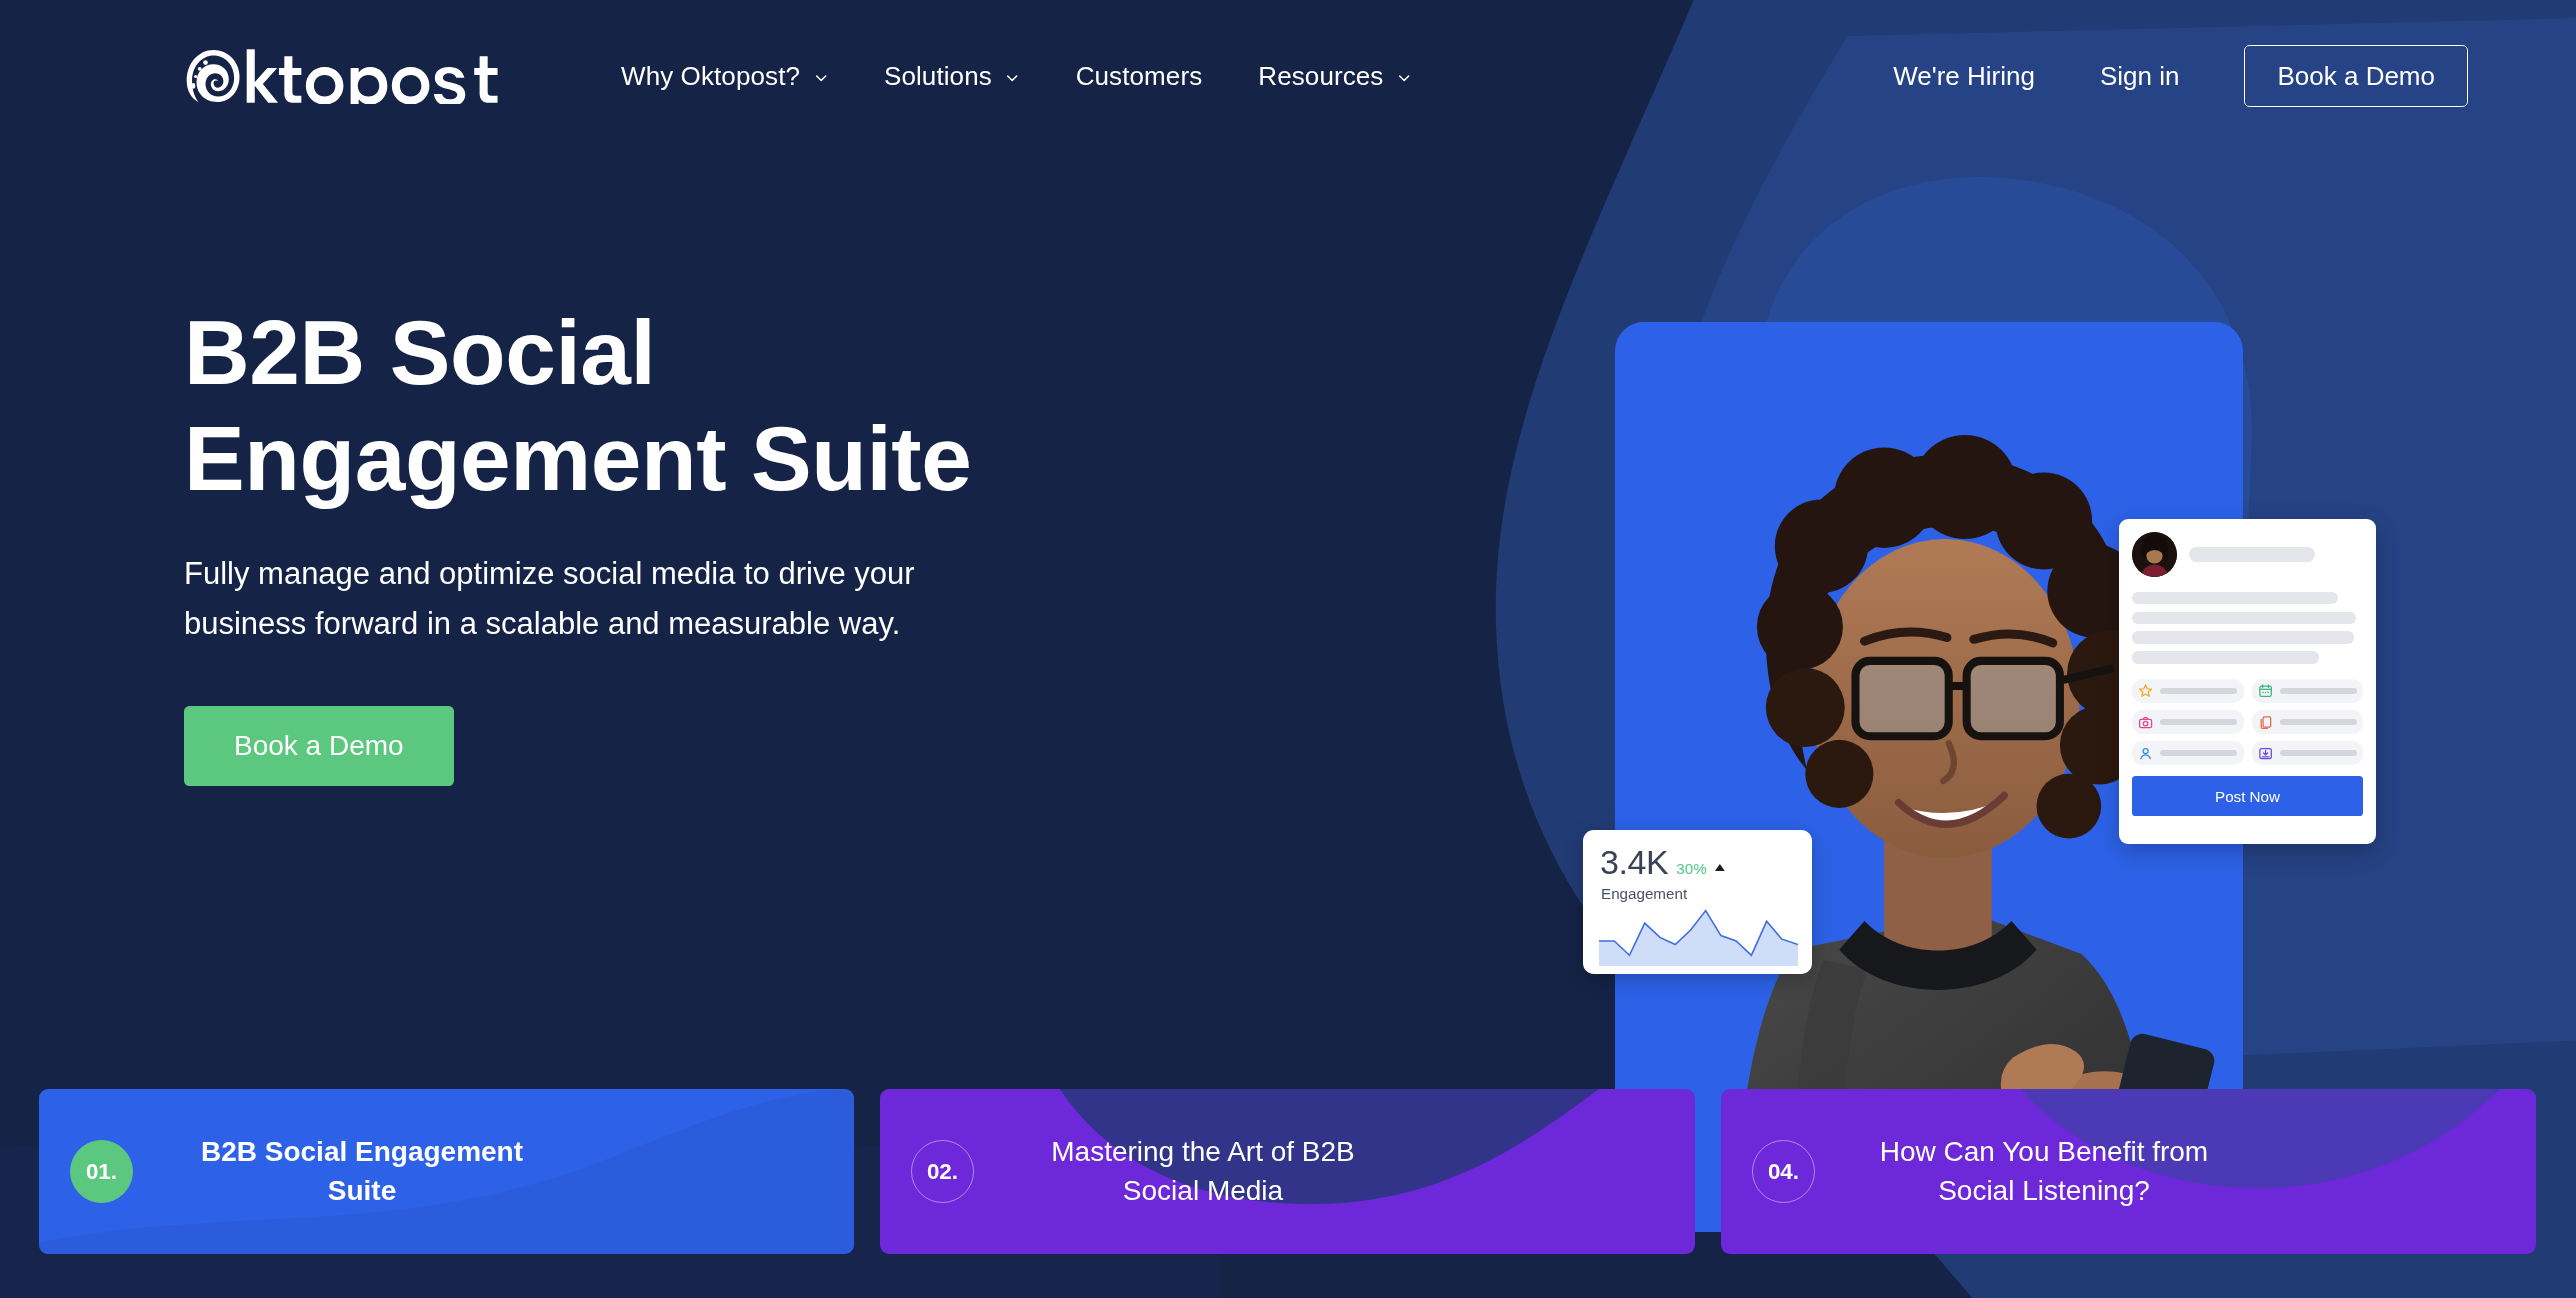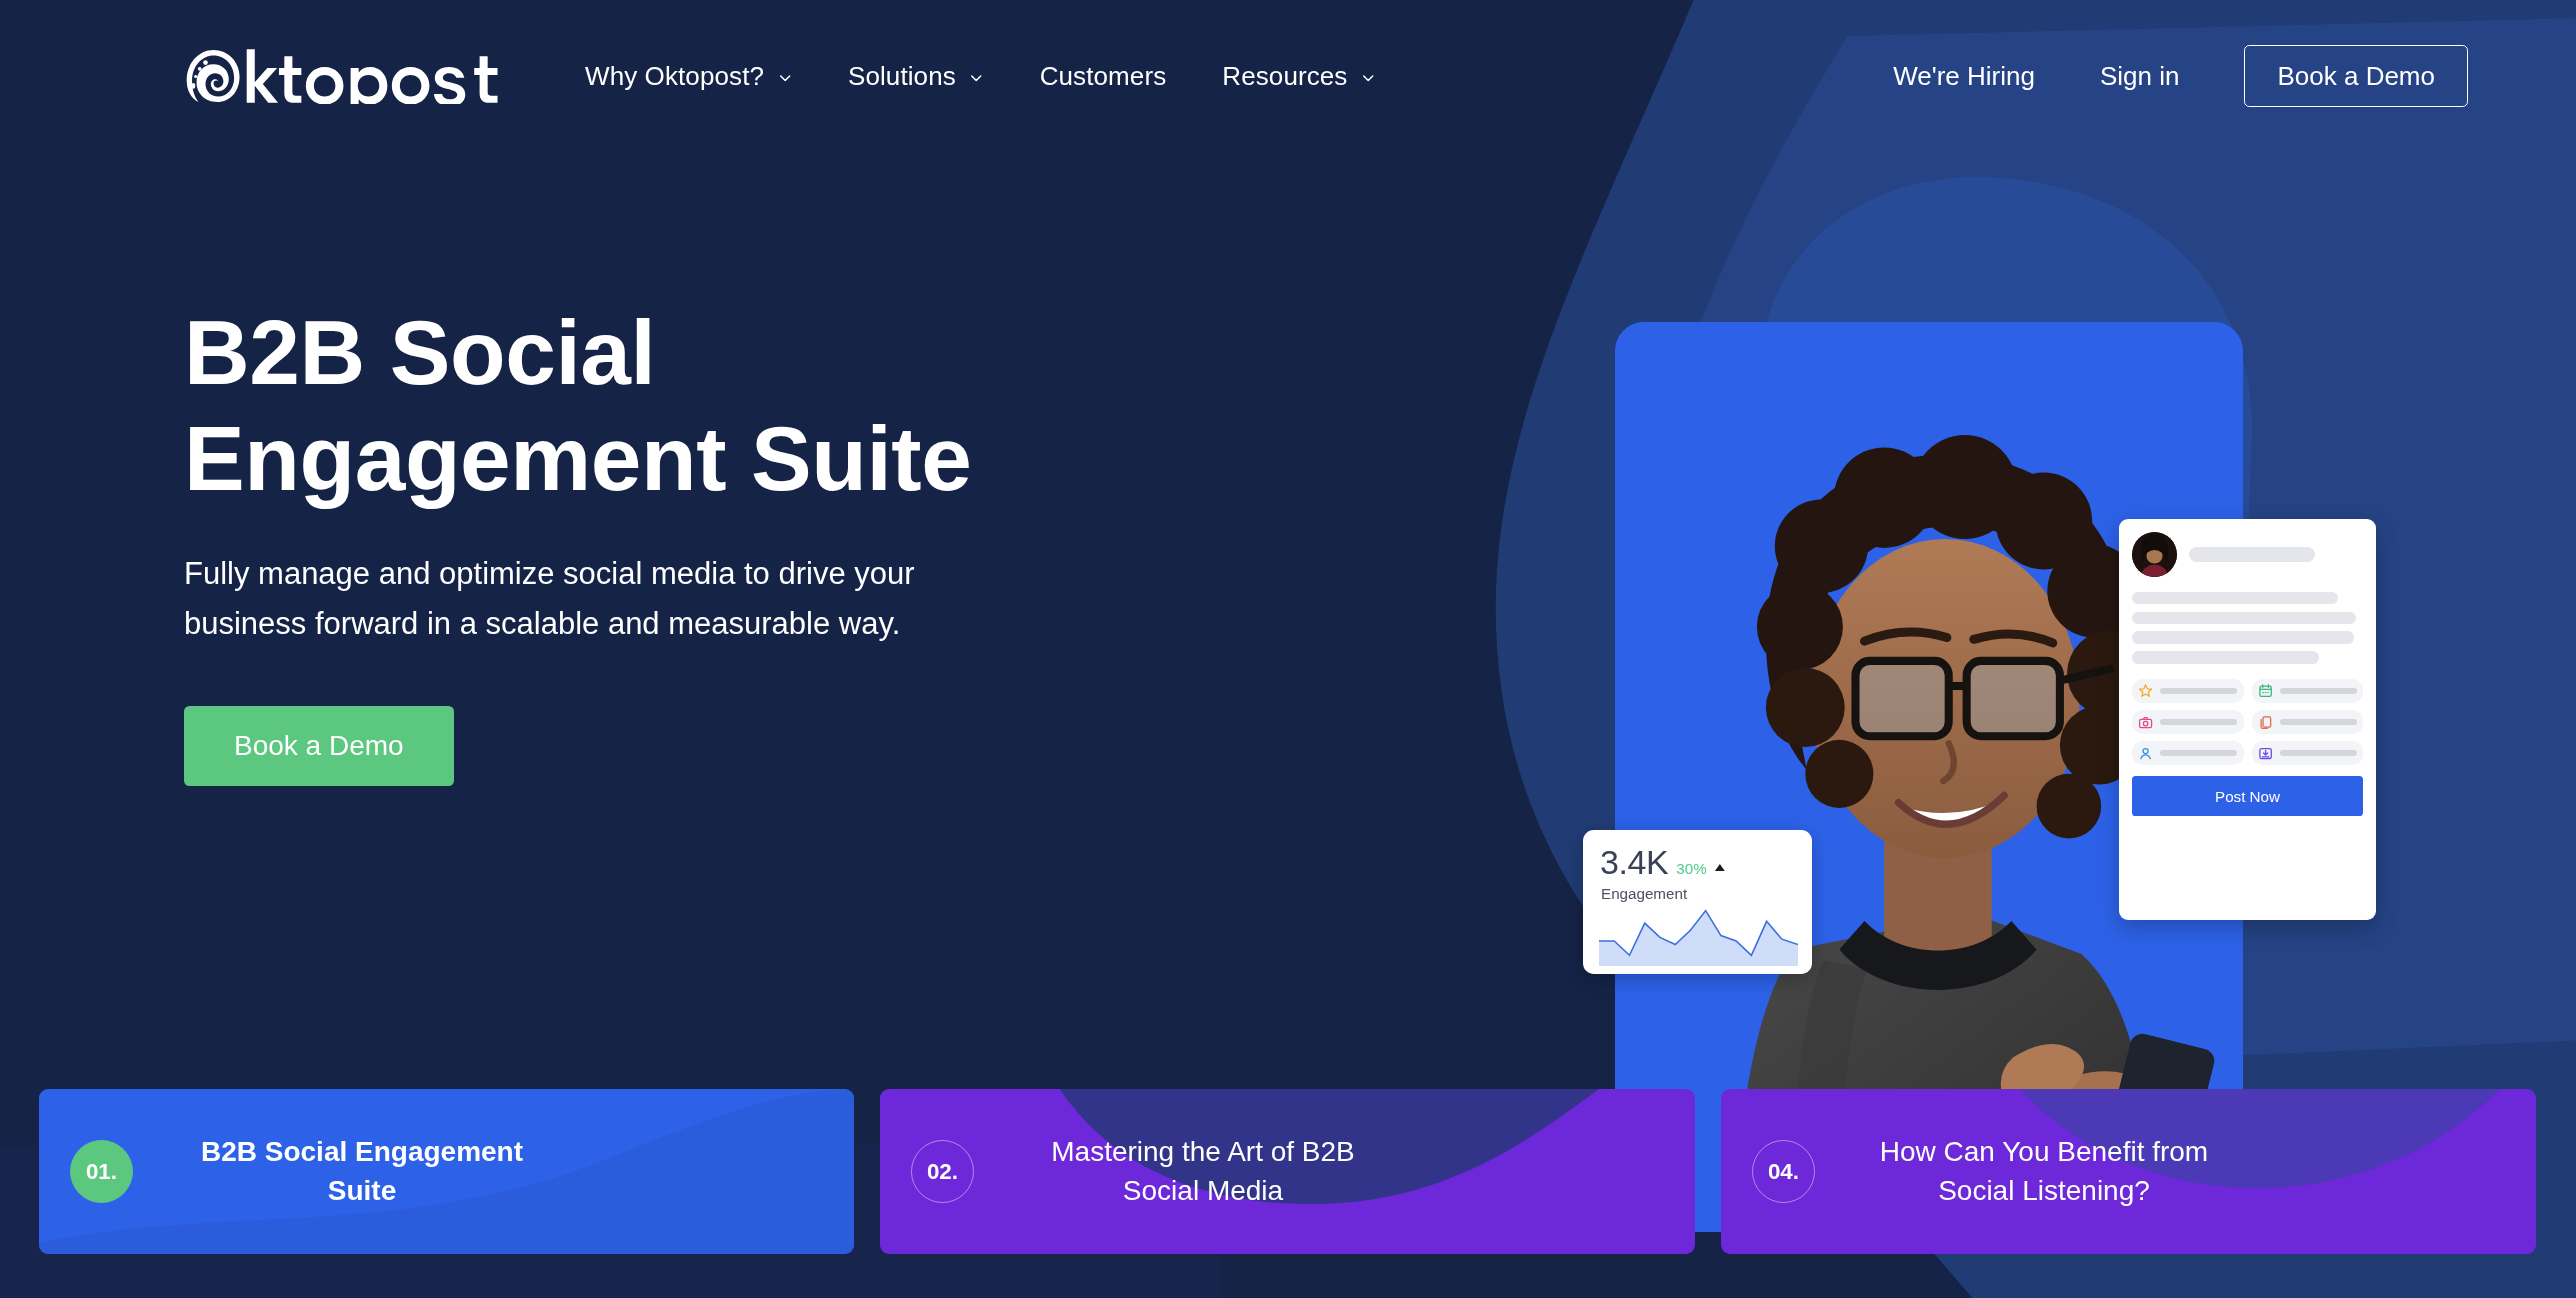--- a/index.html
+++ b/index.html
@@ -29,21 +29,21 @@
   }
   .logo-wrap {
     margin-left: 184px;
     display: flex; align-items: center;
     height: 57px;
   }
   .logo-svg { display: block; }
 
   .nav-main {
     display: flex; align-items: center;
-    margin-left: 83px;
+    margin-left: 119px;
     gap: 0;
   }
   .nav-item {
     display: flex; align-items: center;
     color: #ffffff;
     font-size: 26px;
     font-weight: 400;
     letter-spacing: 0.1px;
     padding: 9px 0;
     margin-right: 56px;
@@ -159,21 +159,21 @@
   .stat-value { font-size: 34px; color: #3B4256; font-weight: 400; letter-spacing: -0.4px; line-height: 1; }
   .stat-delta { font-size: 15.2px; color: #4DC98A; margin-left: 8px; font-weight: 500; }
   .stat-caret { margin-left: 7.2px; position: relative; top: -2.7px; }
   .stat-label { font-size: 15.2px; color: #4A5163; padding: 6.3px 0 0 18px; }
   .stat-spark { position: absolute; left: 16px; bottom: 8px; width: 199px; height: 59px; }
 
   
   .post-card {
     position: absolute;
     left: 648px; top: 402px;
-    width: 257px; height: 401px;
+    width: 257px; height: 325px;
     background: #ffffff;
     border-radius: 9px;
     box-shadow: 0 7.2px 23px rgba(0,0,0,0.24);
     z-index: 7;
     padding: 12.6px;
   }
   .pc-top { display: flex; align-items: center; gap: 12.6px; }
   .pc-avatar {
     width: 45px; height: 45px; border-radius: 50%;
     overflow: hidden; flex: 0 0 auto; background: #2a1a18;

